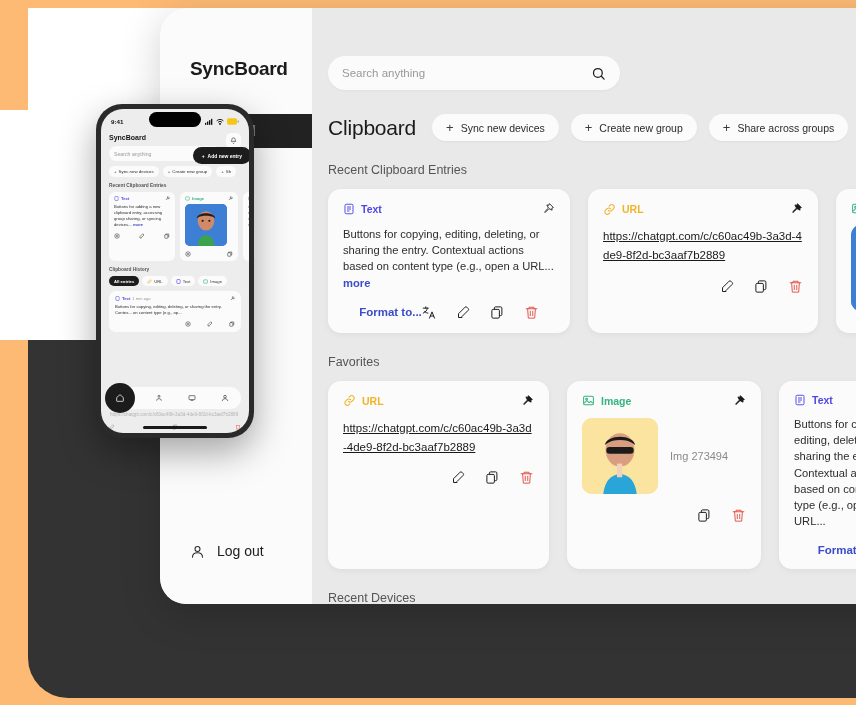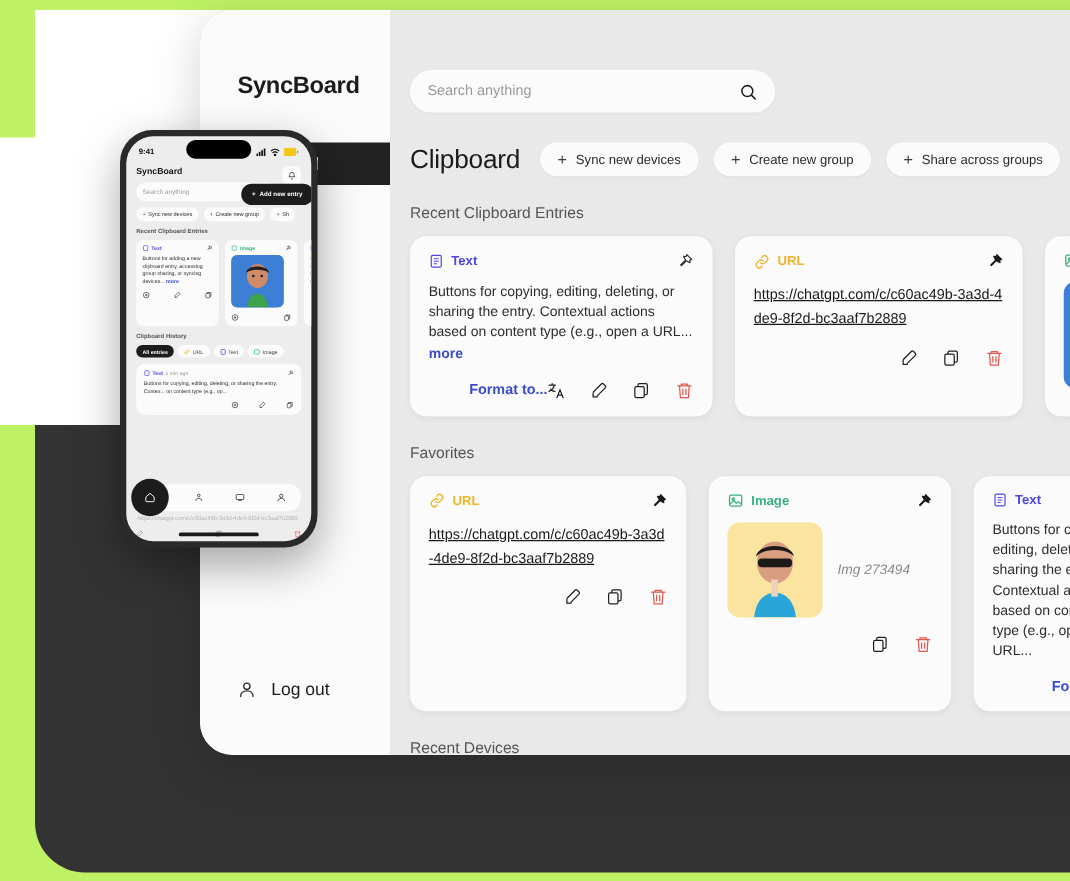--- a/index.html
+++ b/index.html
@@ -2,21 +2,21 @@
 <html><head>
 <meta charset="utf-8">
 <style>
   * { box-sizing: border-box; margin: 0; padding: 0; }
   html, body {
     width: 856px; height: 705px;
     overflow: hidden;
     background: #ffffff;
     font-family: "Liberation Sans", sans-serif;
   }
-  #stage { position: relative; width: 856px; height: 705px; overflow: hidden; background: #bef264; }
+  #stage { position: relative; width: 856px; height: 705px; overflow: hidden; background: #fdba74; }
 
   
   .backdrop {
     position: absolute;
     left: 28px; top: 8px;
     width: 900px; height: 690px;
     background: #333333;
     border-radius: 120px 40px 40px 40px;
     filter: blur(0.4px);
   }
@@ -141,29 +141,29 @@
   .type.image{ color: #36b37e; }
 
   .body-text { font-size: 11.2px; line-height: 1.45; color: #2d2d2d; }
   .more { color: #3b4cca; font-weight: 700; }
   .link {
     font-size: 11.5px; color: #1a1a1a; text-decoration: underline;
     line-height: 1.5; word-break: break-all;
   }
   .format { color: #3b4cca; font-weight: 700; font-size: 11.5px; }
   .actions { display: flex; align-items: center; gap: 19px; }
-  .card-foot { display: flex; align-items: center; justify-content: flex-end; margin-top: 14px; }
+  .card-foot { display: flex; align-items: center; justify-content: center; margin-top: 14px; }
   .card-foot.right { justify-content: flex-end; }
 
   .thumb {
     width: 76px; height: 76px; border-radius: 10px;
     background: #fbe3a0;
     position: relative; overflow: hidden; flex: none;
   }
-  .img-name { font-size: 11px; color: #8a8a8a; line-height: 1.5; font-style: italic; }
+  .img-name { font-size: 11px; color: #8a8a8a; line-height: 1.5; }
 
   
   .phone {
     position: absolute;
     left: 96px; top: 104px;
     width: 158px; height: 334px;
     background: #2a2a2a;
     border-radius: 26px;
     padding: 5px;
     box-shadow: 0 14px 36px rgba(0,0,0,0.35);

